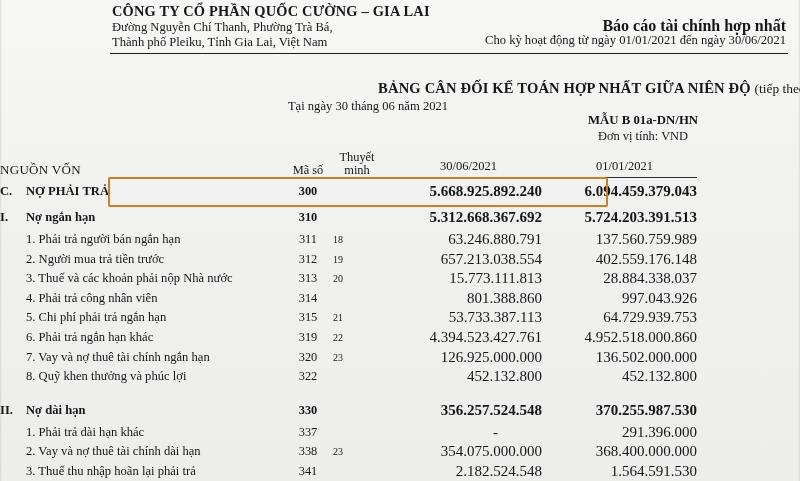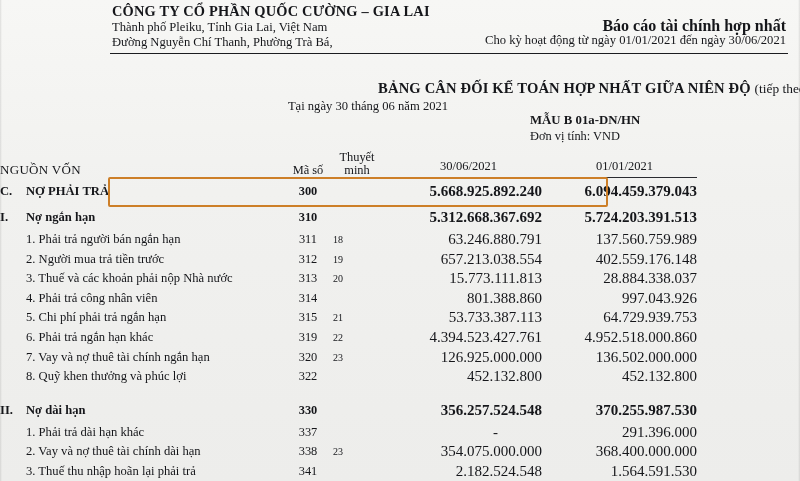--- a/index.html
+++ b/index.html
@@ -47,21 +47,21 @@
     font-size:14.6px; font-weight:bold; letter-spacing:.15px; white-space:nowrap;
   }
   .doc-title .suffix { font-weight:normal; font-size:13.4px; letter-spacing:0; }
   .doc-date {
     position:absolute; left:0; top:99px; width:736px; text-align:center;
     font-size:12.6px;
   }
 
   
   .formcode {
-    position:absolute; right:20px; top:113px; width:250px;
+    position:absolute; right:32px; top:113px; text-align:center; width:250px;
   }
   .formcode .code { font-size:12.8px; font-weight:bold; line-height:15.5px; }
   .formcode .unit { font-size:12.4px; line-height:15.5px; }
 
   
   .tbl {
     position:absolute; left:0; top:148px; width:800px;
     border-collapse:collapse;
     table-layout:fixed;
   }
@@ -116,22 +116,22 @@
               background:linear-gradient(270deg,rgba(0,0,0,.10),rgba(0,0,0,0)); }
 </style>
 </head>
 <body>
 
 <div class="page">
 
   <div class="hdr">
     <div class="hdr-left">
       <div class="company">CÔNG TY CỔ PHẦN QUỐC CƯỜNG – GIA LAI</div>
+      <div class="addr">Đường Nguyễn Chí Thanh, Phường Trà Bá,</div>
       <div class="addr">Thành phố Pleiku, Tỉnh Gia Lai, Việt Nam</div>
-      <div class="addr">Đường Nguyễn Chí Thanh, Phường Trà Bá,</div>
     </div>
     <div class="hdr-right">
       <div class="rpt-title">Báo cáo tài chính hợp nhất</div>
       <div class="rpt-period">Cho kỳ hoạt động từ ngày 01/01/2021 đến ngày 30/06/2021</div>
     </div>
   </div>
   <div class="rule-top"></div>
 
   <div class="doc-title">
     <span>BẢNG CÂN ĐỐI KẾ TOÁN HỢP NHẤT GIỮA NIÊN ĐỘ</span>

